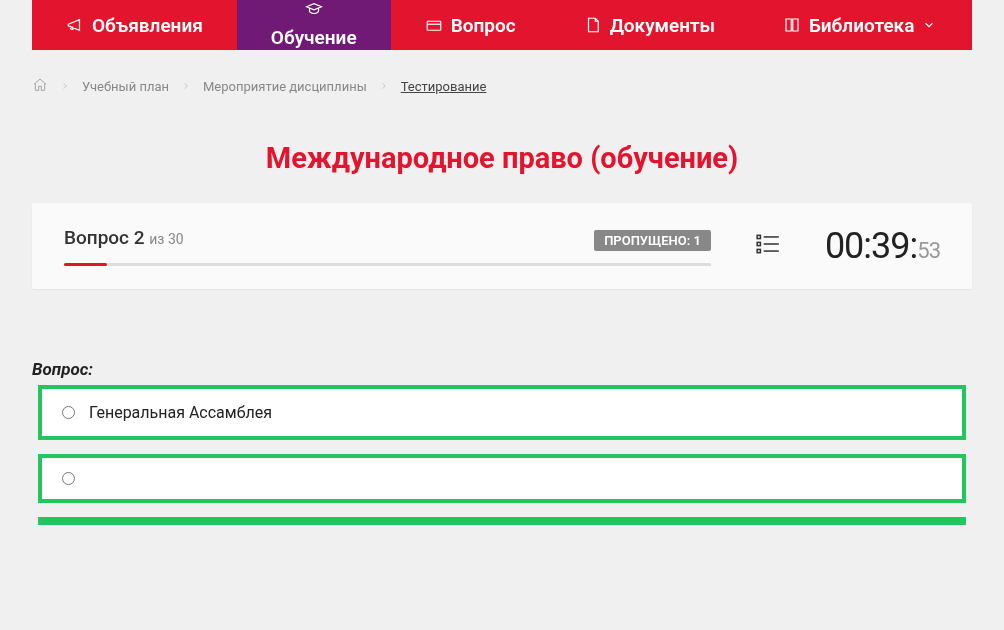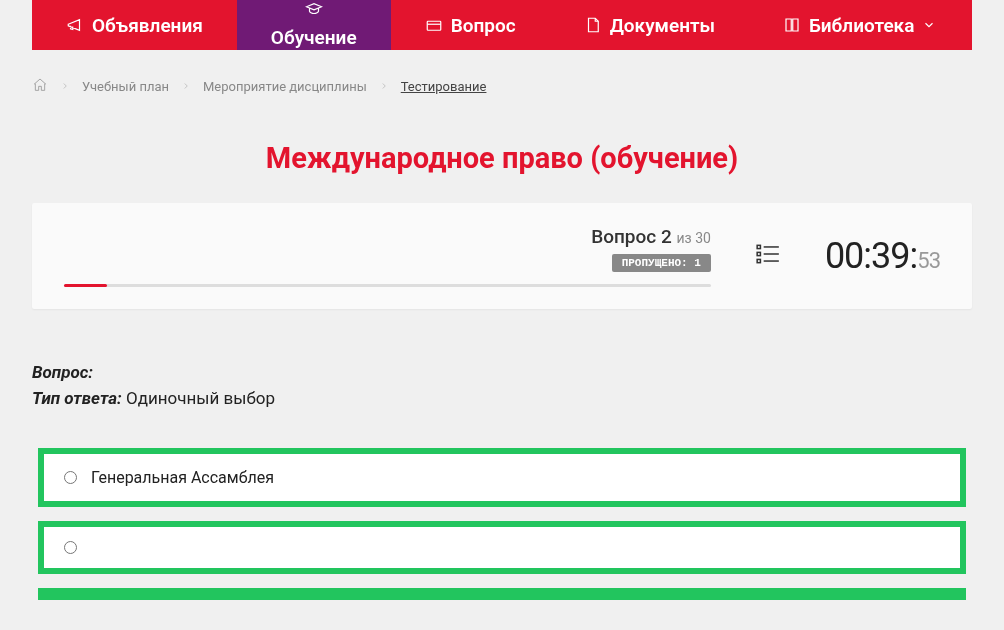--- a/index.html
+++ b/index.html
@@ -143,38 +143,36 @@
       left: 0;
       top: 0;
       bottom: 0;
       width: 6.6%;
       background: #e3142e;
       border-radius: 2px;
     }
     .skipped-badge {
       background: #888;
       color: #fff;
-      font-size: 11px;
+      font-size: 13px;
       padding: 3px 10px;
       border-radius: 2px;
       font-weight: 600;
       margin-left: auto;
       display: inline-block;
       margin-bottom: 4px;
       float: right;
       position: relative;
       top: -22px;
-      font-family: Liberation Mono, monospace;
     }
     .progress-header-row {
       display: flex;
       justify-content: center;
       align-items: flex-end;
       margin-bottom: 8px;
-      flex-direction: column;
     }
     .list-icon {
       flex: 0 0 auto;
       padding: 0 18px;
       cursor: pointer;
     }
     .list-icon svg {
       width: 30px;
       height: 26px;
       stroke: #333;
@@ -189,21 +187,21 @@
       letter-spacing: -1px;
       font-variant-numeric: tabular-nums;
     }
     .timer .seconds {
       color: #999;
       font-size: 22px;
     }
     
     .question-body {
       max-width: 940px;
-      margin: 0 auto;
+      margin: 17px auto;
       padding: 53px 0 20px 0;
     }
     .q-label {
       font-style: italic;
       font-weight: 700;
       font-size: 17px;
       color: #222;
       margin-bottom: 6px;
     }
     .q-text {
@@ -222,21 +220,21 @@
       font-weight: 700;
     }
     
     .options {
       display: flex;
       flex-direction: column;
       gap: 14px;
       padding: 0 6px;
     }
     .option {
-      border: 6px solid #22c55e;
+      border: 4px solid #22c55e;
       background: #fff;
       padding: 14px 20px;
       display: flex;
       align-items: center;
       gap: 14px;
       cursor: pointer;
       font-size: 16px;
       color: #222;
     }
     .option input[type="radio"] {
@@ -356,24 +354,20 @@
       </svg>
     </div>
     <div class="timer">
       <span>00:39:</span><span class="seconds">53</span>
     </div>
   </div>
 
   <div class="question-body">
     <div class="q-label">Вопрос:</div>
 
-    <div class="answer-type-row">
-      <span class="atype-label">Тип ответа:</span>
-      <span>Одиночный выбор</span>
-    </div>
 
     <div class="options">
       <label class="option">
         <input type="radio" name="ans" style="">
         <span>Генеральная Ассамблея</span>
       </label>
       <label class="option">
         <input type="radio" name="ans" style="">
       </label>
       <div class="option placeholder"></div>

